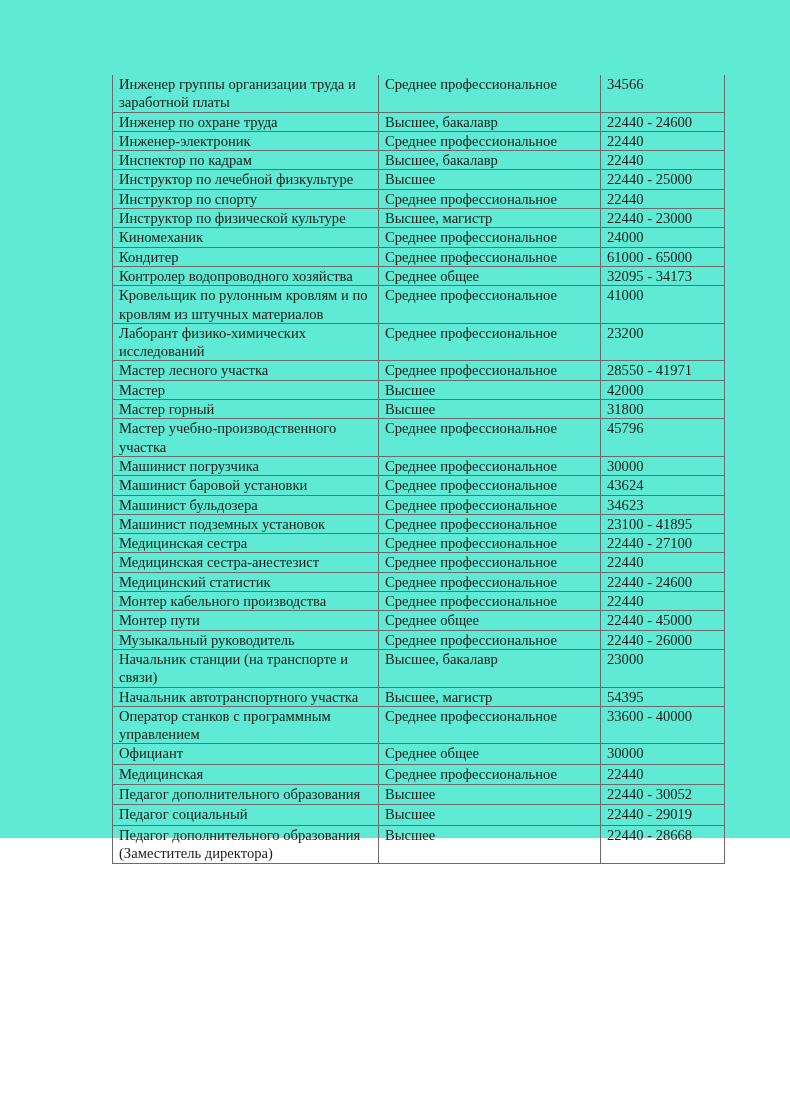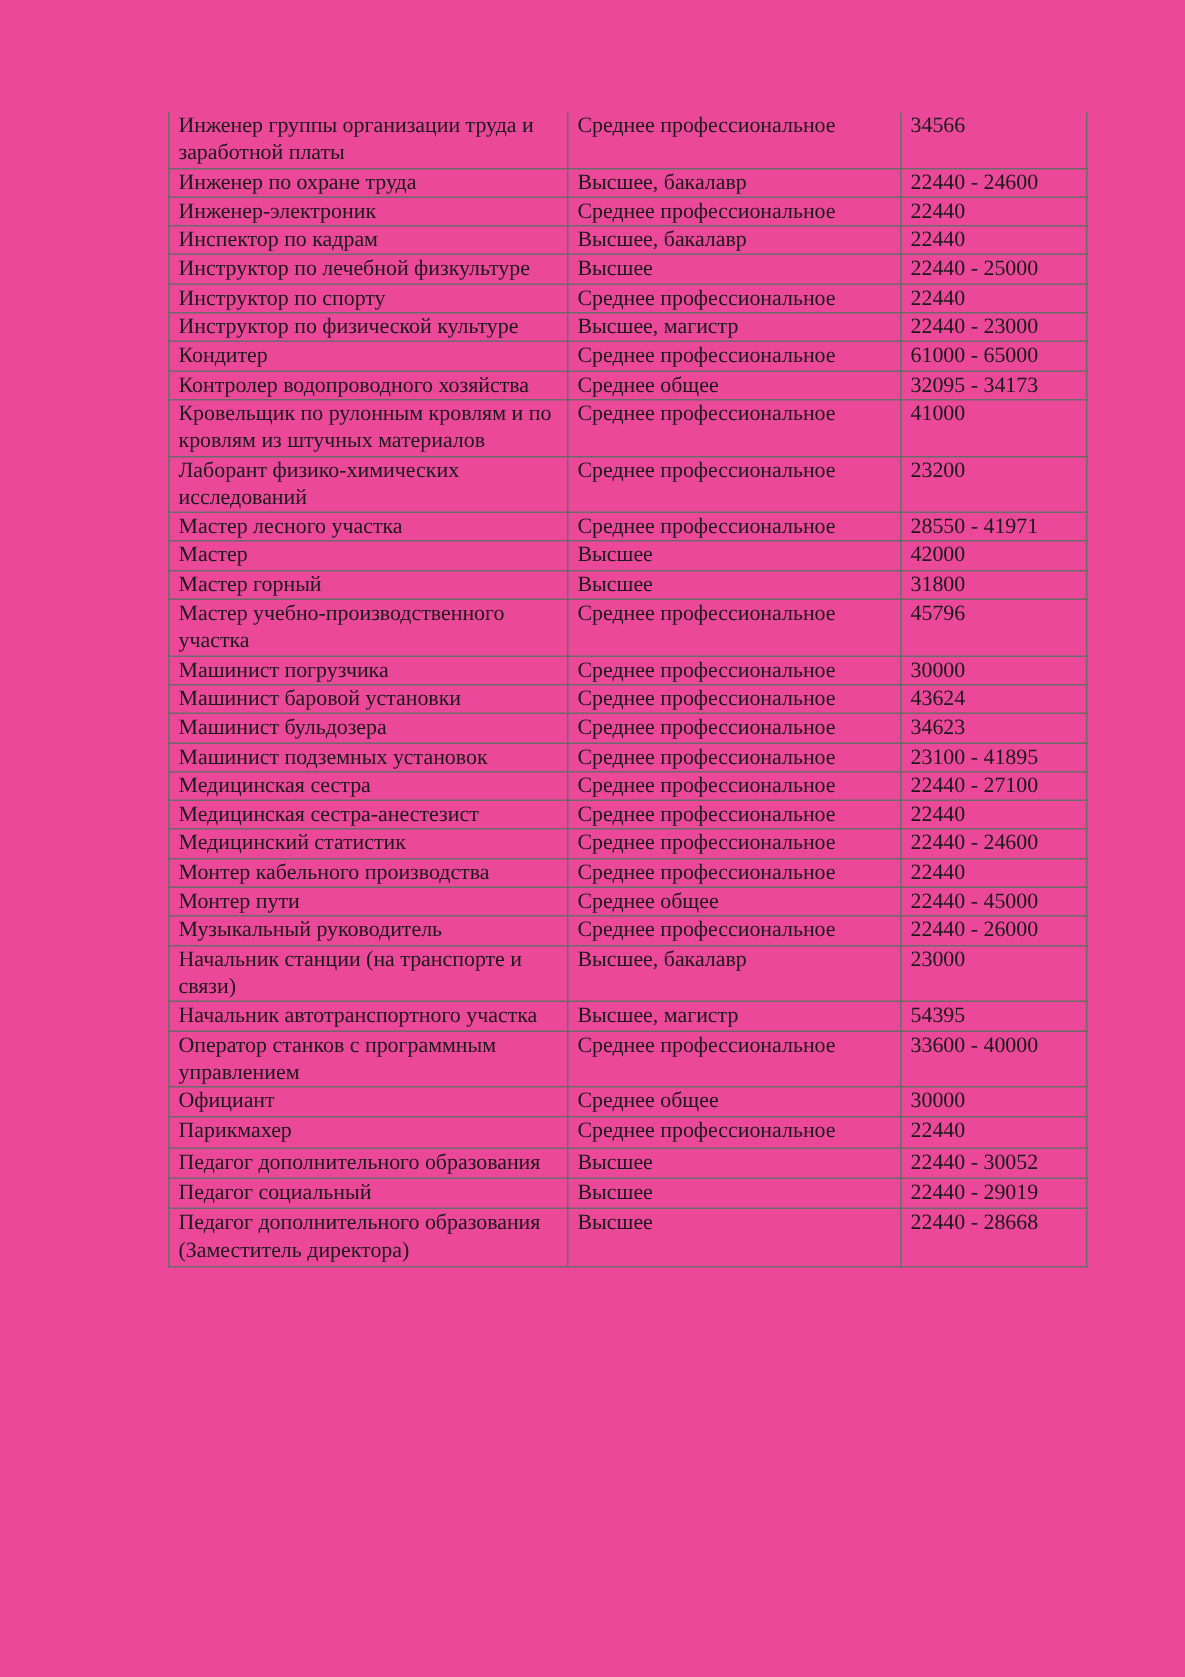--- a/index.html
+++ b/index.html
@@ -1,17 +1,17 @@
 <!DOCTYPE html>
 <html><head>
 <meta charset="utf-8">
 <style>
   html, body { margin: 0; padding: 0; background: #ffffff; }
   body { width: 790px; height: 1118px; position: relative; overflow: hidden; }
-  .page { position: absolute; left: 0; top: 0; width: 790px; height: 1118px; background: #ec4899; }
+  .page { position: absolute; left: 0; top: 0; width: 790px; height: 838px; background: #5eead4; }
   table.salary-table {
     position: absolute;
     left: 112px;
     top: 75px;
     width: 612px;
     border-collapse: collapse;
     font-family: "Liberation Serif", "DejaVu Serif", serif;
     font-size: 14.6px;
     line-height: 18.3px;
     color: #1a1a1a;
@@ -69,20 +69,25 @@
           <td>Инструктор по спорту</td>
           <td>Среднее профессиональное</td>
           <td>22440</td>
         </tr>
       <tr>
           <td>Инструктор по физической культуре</td>
           <td>Высшее, магистр</td>
           <td>22440 - 23000</td>
         </tr>
       <tr>
+          <td>Киномеханик</td>
+          <td>Среднее профессиональное</td>
+          <td>24000</td>
+        </tr>
+      <tr>
           <td>Кондитер</td>
           <td>Среднее профессиональное</td>
           <td>61000 - 65000</td>
         </tr>
       <tr>
           <td>Контролер водопроводного хозяйства</td>
           <td>Среднее общее</td>
           <td>32095 - 34173</td>
         </tr>
       <tr>
@@ -179,21 +184,21 @@
           <td>Оператор станков с программным управлением</td>
           <td>Среднее профессиональное</td>
           <td>33600 - 40000</td>
         </tr>
       <tr class="tall">
           <td>Официант</td>
           <td>Среднее  общее</td>
           <td>30000</td>
         </tr>
       <tr class="tall">
-          <td>Парикмахер</td>
+          <td>Медицинская</td>
           <td>Среднее профессиональное</td>
           <td>22440</td>
         </tr>
       <tr class="tall">
           <td>Педагог дополнительного образования</td>
           <td>Высшее</td>
           <td>22440 - 30052</td>
         </tr>
       <tr class="tall">
           <td>Педагог социальный</td>

